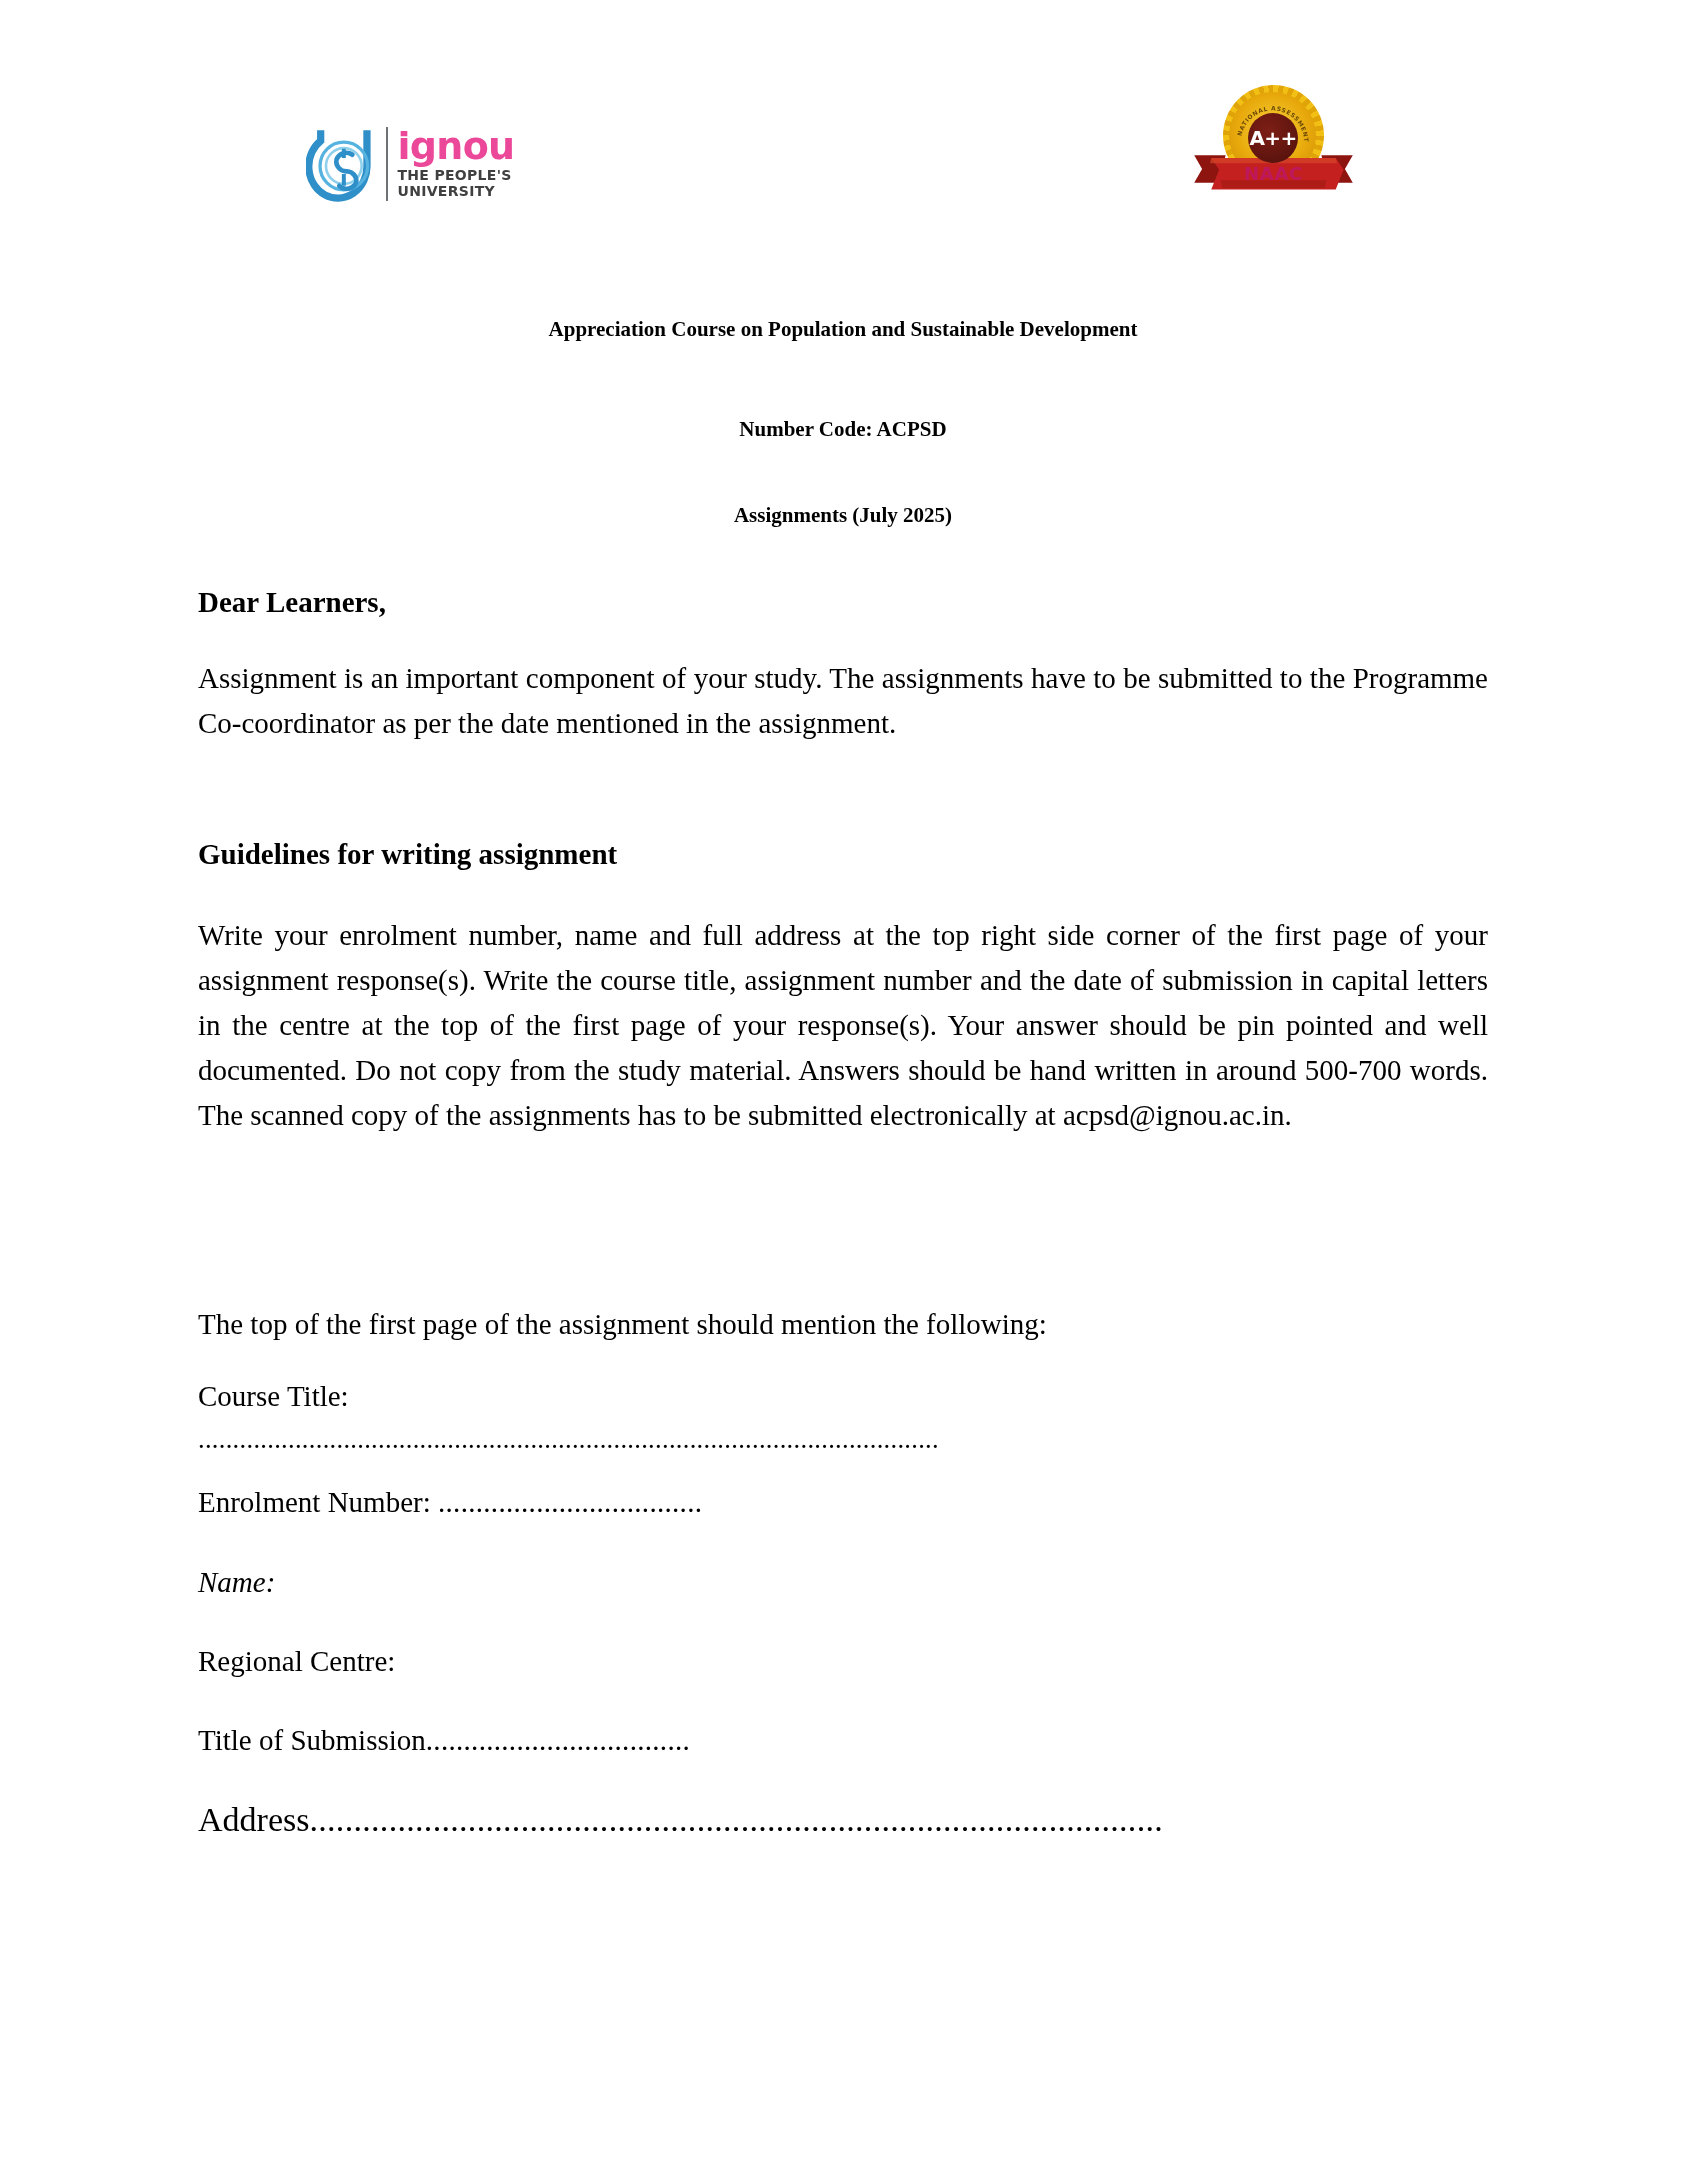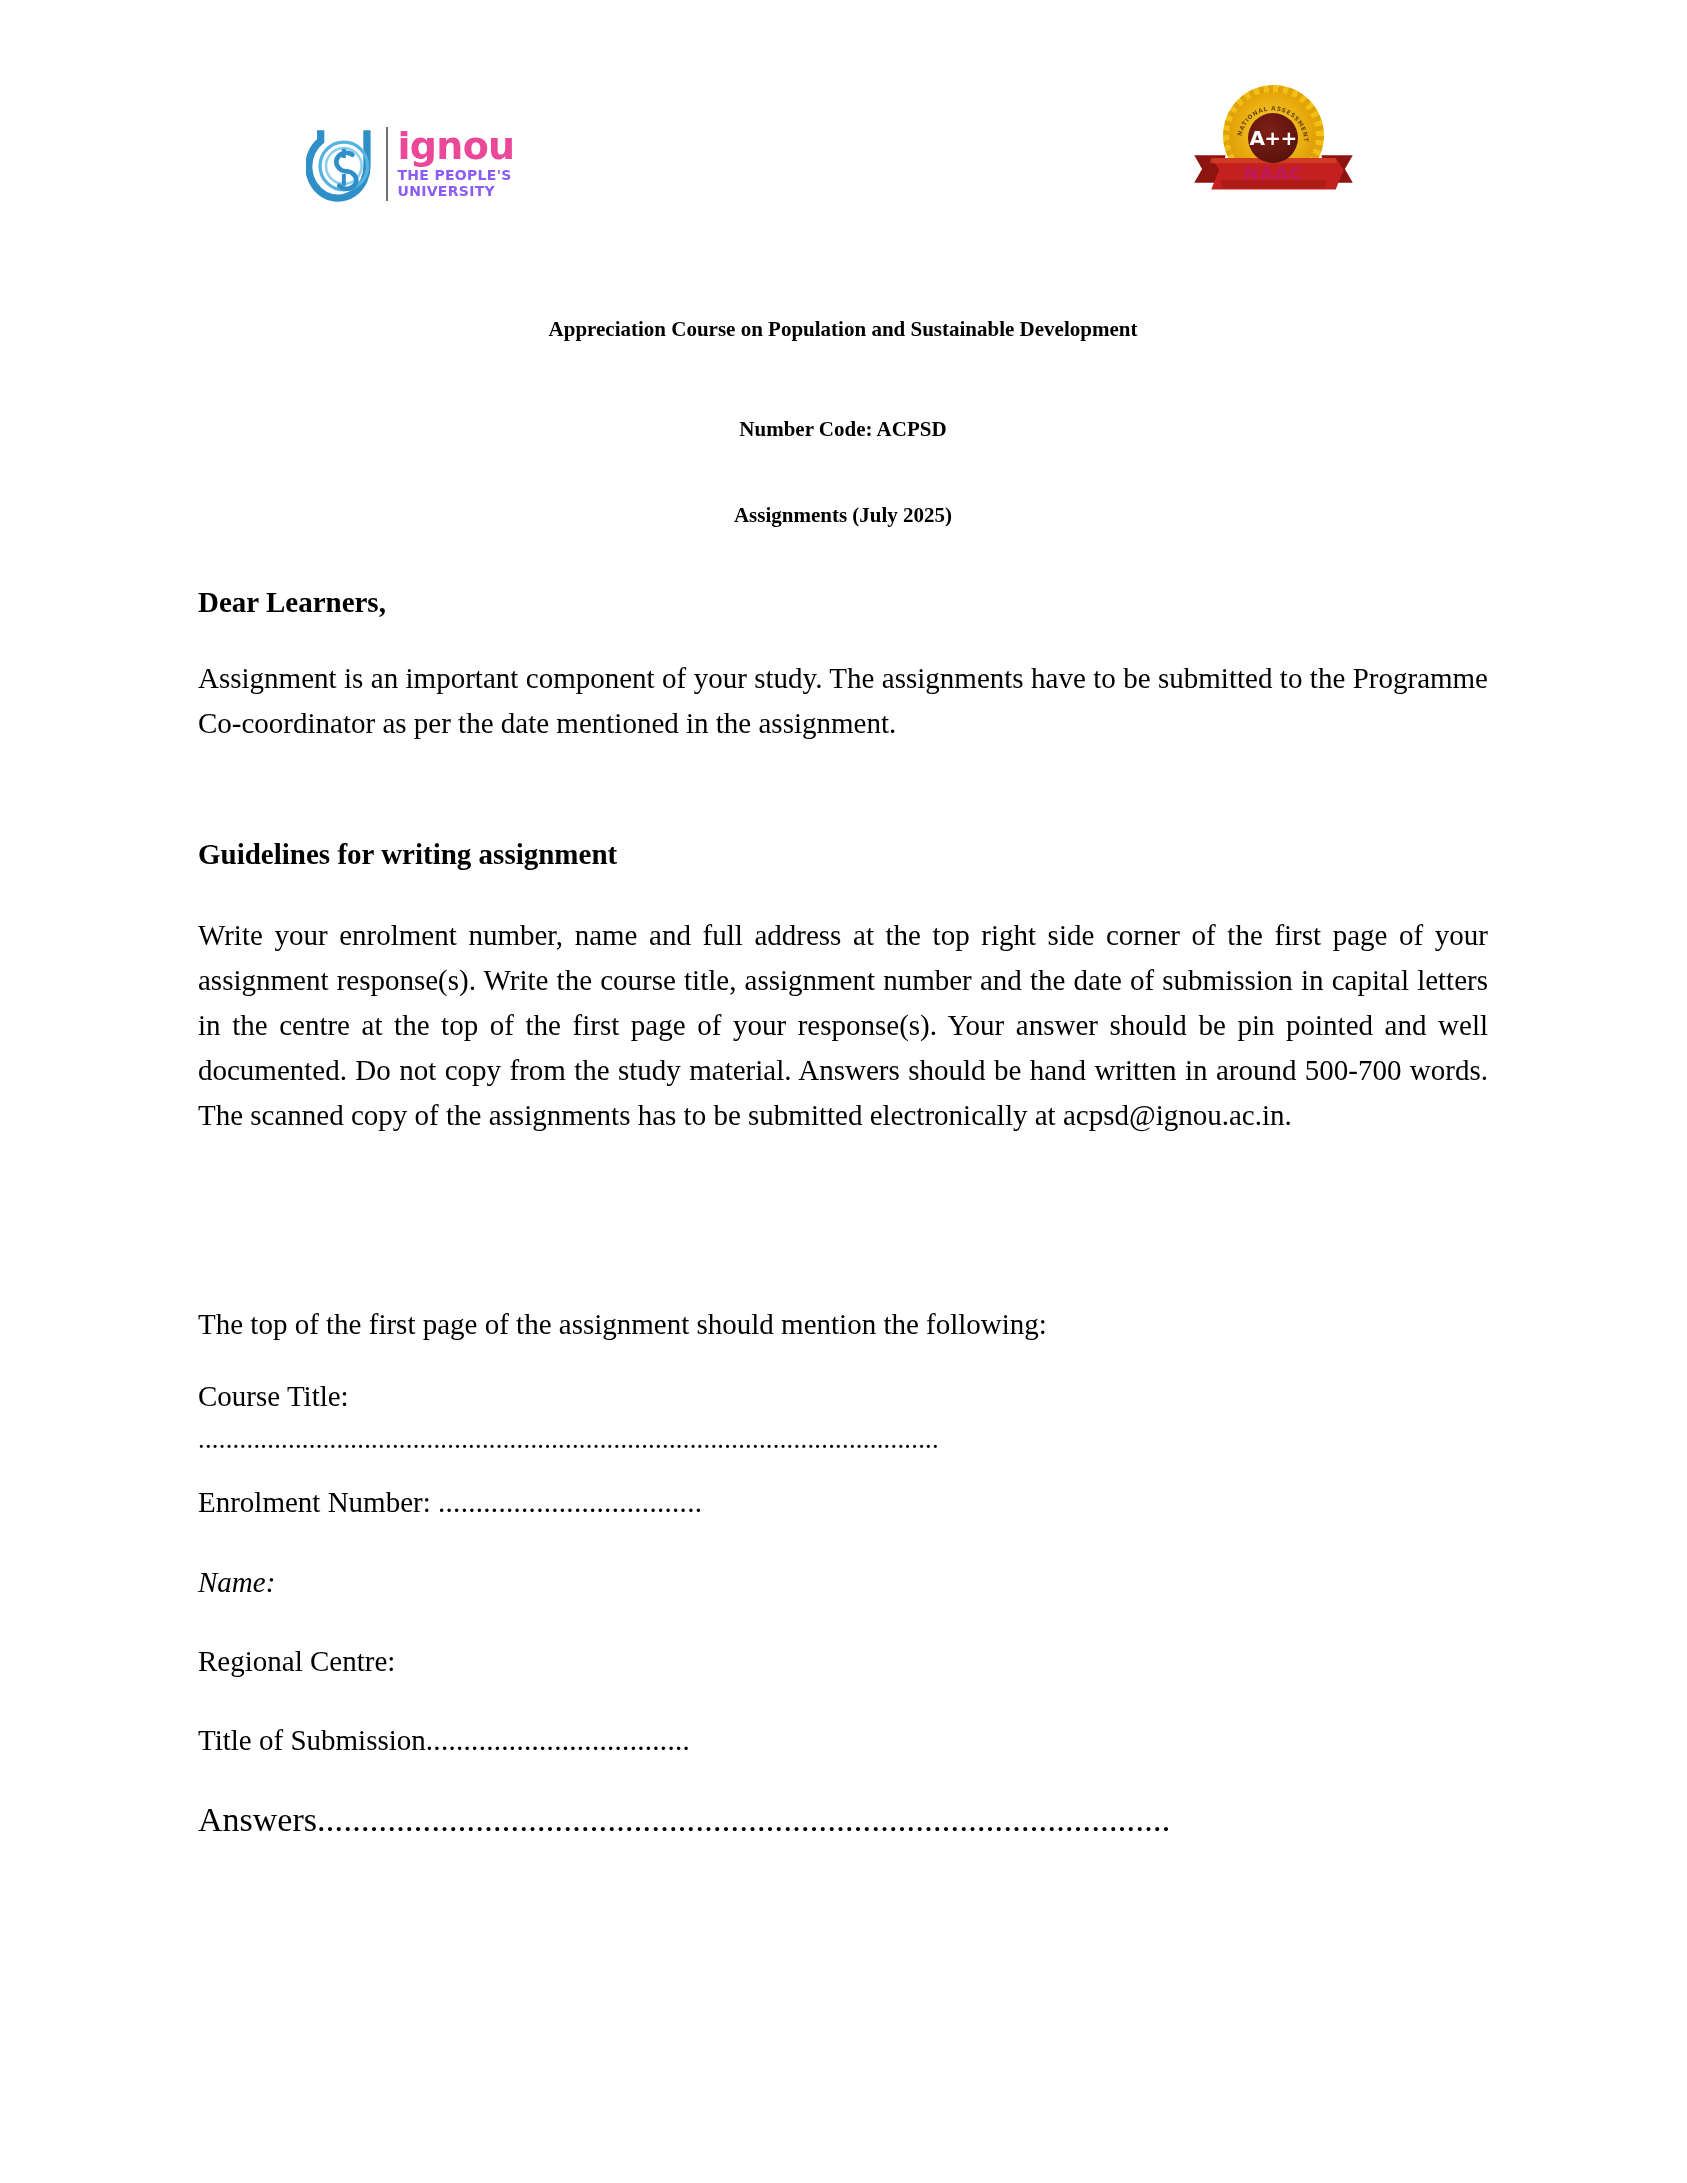--- a/index.html
+++ b/index.html
@@ -61,21 +61,21 @@
     line-height: 0.92;
     letter-spacing: -0.7px;
     color: #ec4899;
   }
   .ignou-tag {
     font-family: "DejaVu Sans", sans-serif;
     font-size: 14px;
     font-weight: 700;
     line-height: 1.16;
     letter-spacing: 0.3px;
-    color: #8b5cf6;
+    color: #404040;
     margin-top: 3.3px;
   }
 
   
   .naac-badge {
     position: absolute;
     left: 1191px;
     top: 85px;
     width: 165px;
     height: 119px;
@@ -298,16 +298,16 @@
   <div class="field field-course-dots"><span class="dots">...........................................................................................................</span></div>
 
   <div class="field field-enrolment"><span>Enrolment Number: </span><span class="dots">...................................</span></div>
 
   <div class="field field-name"><span>Name:</span></div>
 
   <div class="field field-regional"><span>Regional Centre:</span></div>
 
   <div class="field field-date"><span>Title of Submission</span><span class="dots">...................................</span></div>
 
-  <div class="field field-address"><span>Answers</span><span class="dots">.................................................................................................</span></div>
+  <div class="field field-address"><span>Address</span><span class="dots">.................................................................................................</span></div>
 
 </div>
 
 
 </body></html>

